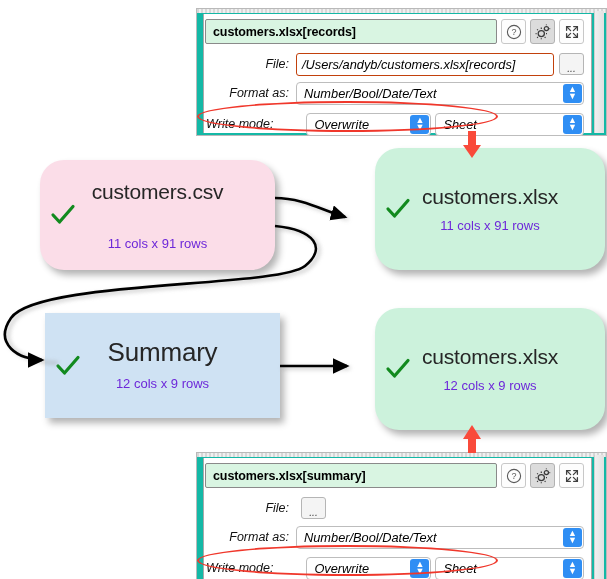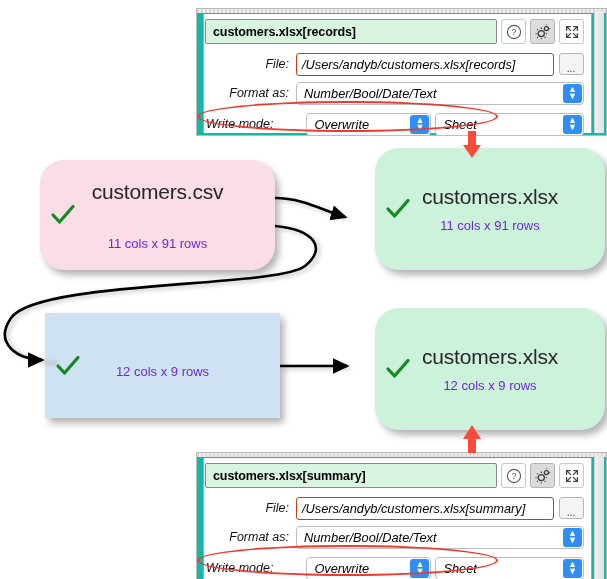--- a/index.html
+++ b/index.html
@@ -373,21 +373,20 @@
               <path d="M2.9 13.1 L6.6 9.4"></path>
             <path d="M9.7 13.4 H13.4 V9.7"></path>
               <path d="M13.1 13.1 L9.4 9.4"></path>
           </g>
         </svg>
       </div>
     </div>
 
     <div class="row" style="top:43px;">
       <div class="row-label">File:</div>
-      <div class="textfield">/Users/andyb/customers.xlsx[summary]</div>
       <div class="dots-btn">...</div>
     </div>
 
     <div class="row" style="top:72px;">
       <div class="row-label">Format as:</div>
       <div class="combo">
         <span>Number/Bool/Date/Text</span>
         <span class="stepper">
           <span>▲</span>
             <span>▼</span>
@@ -429,20 +428,21 @@
       <path d="M4 14 L10.5 21 L24 5.5" fill="none" stroke="#128a1e" stroke-width="3.2" stroke-linecap="round" stroke-linejoin="round"></path>
     </svg>
     <div class="node-title">customers.xlsx</div>
     <div class="node-sub">11 cols x 91 rows</div>
   </div>
 
   <div class="node node-summary" style="left:45px; top:313px; width:235px; height:105px;">
     <svg class="tick" viewBox="0 0 28 28">
       <path d="M4 14 L10.5 21 L24 5.5" fill="none" stroke="#128a1e" stroke-width="3.2" stroke-linecap="round" stroke-linejoin="round"></path>
     </svg>
+    <div class="node-title" style="font-size:26px;">Summary</div>
     <div class="node-sub">12 cols x 9 rows</div>
   </div>
 
   <div class="node rounded node-green two-line" style="left:355px; top:308px; width:230px; height:122px;">
     <svg class="tick" viewBox="0 0 28 28">
       <path d="M4 14 L10.5 21 L24 5.5" fill="none" stroke="#128a1e" stroke-width="3.2" stroke-linecap="round" stroke-linejoin="round"></path>
     </svg>
     <div class="node-title">customers.xlsx</div>
     <div class="node-sub">12 cols x 9 rows</div>
   </div>

